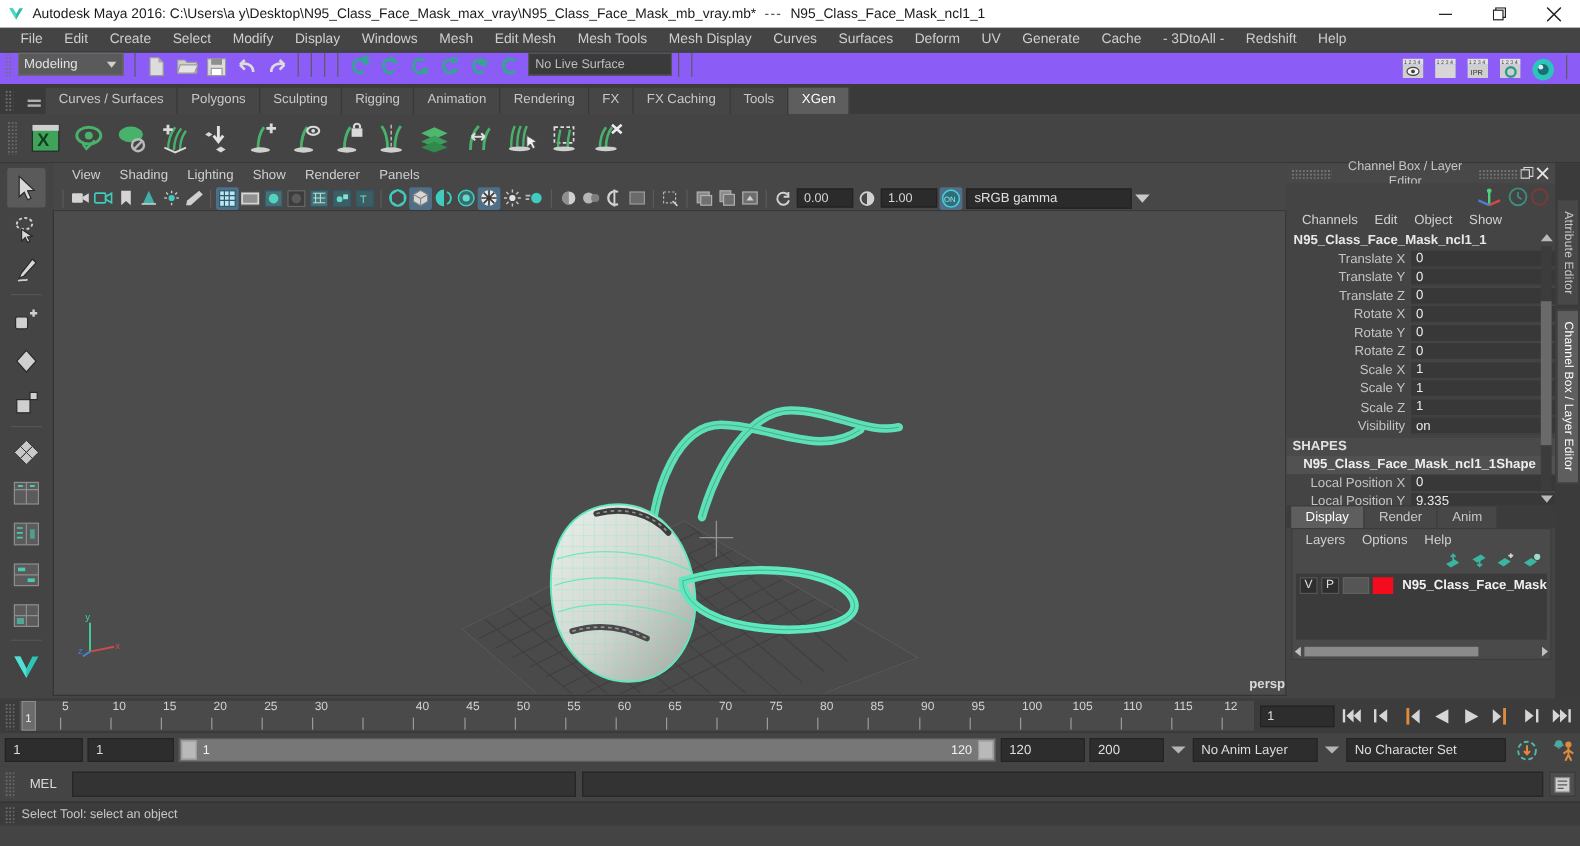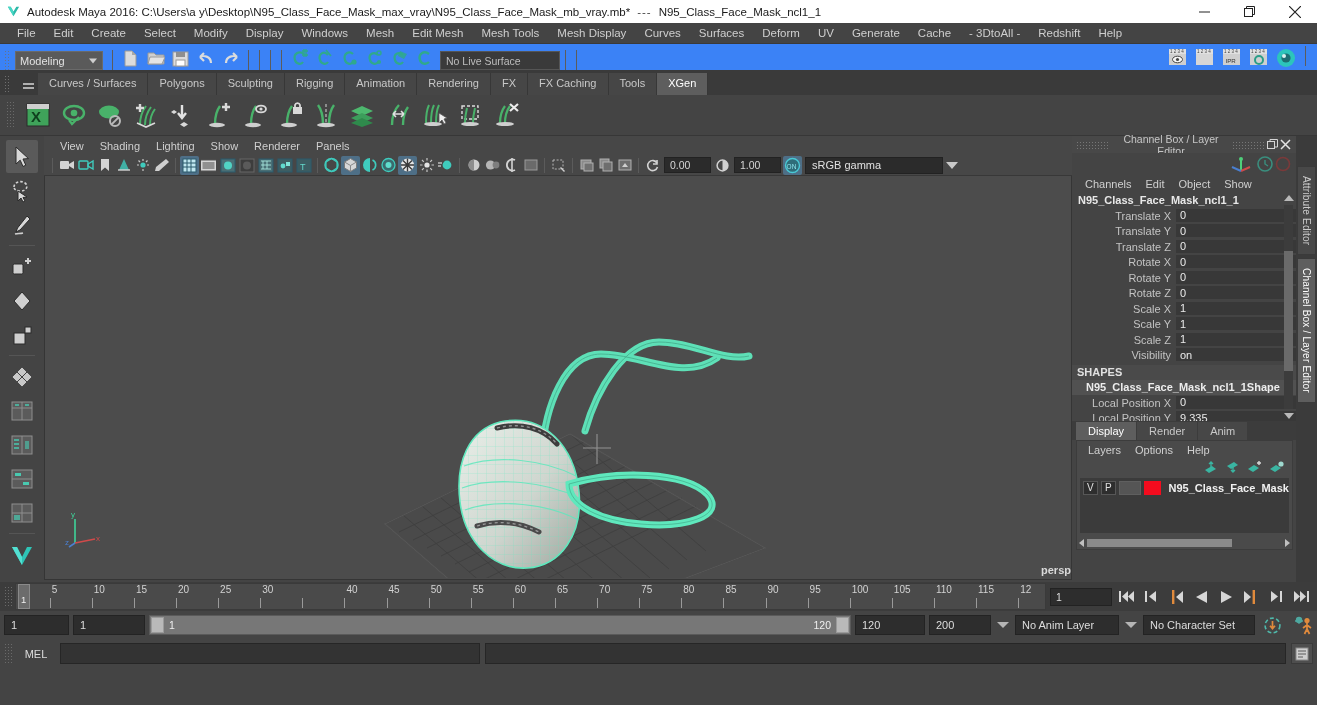--- a/index.html
+++ b/index.html
@@ -29,21 +29,21 @@
   .menubar {
     height: 21px; background: #444444; display: flex; align-items: center;
     padding-left: 8px; border-bottom: 1px solid #3a3a3a;
   }
   .menu-item {
     font-size: 11.5px; color: #cfcfcf; padding: 2px 9px; white-space: nowrap; line-height: 15px;
   }
 
   
   .statusline {
-    height: 27px; background: #3b82f6; display: flex; align-items: flex-end;
+    height: 27px; background: #8b5cf6; display: flex; align-items: flex-start;
     padding-left: 4px; gap: 0; border-bottom: 1px solid #3a3a3a; position: relative;
   }
   .grip {
     width: 7px; height: 20px; margin-right: 4px; flex: 0 0 auto;
     background-image: radial-gradient(#6f6f6f 40%, transparent 41%);
     background-size: 3px 3px; opacity: .8;
   }
   .mode-select {
     width: 88px; height: 19px; background: #5a5a5a; border: 1px solid #6a6a6a;
     display: flex; align-items: center; padding: 0 4px; margin-right: 4px;
@@ -1201,21 +1201,21 @@
       <div class="rs-handle"></div>
       <span class="rs-lbl-l">1</span>
       <span class="rs-lbl-r">120</span>
       <div class="rs-handle"></div>
     </div>
     <div class="rg-field" style="width:70px;">120</div>
     <div class="rg-field" style="width:62px;">200</div>
     <div class="downarr"></div>
     <div class="selbox" style="width:104px;">No Anim Layer</div>
     <div class="downarr"></div>
-    <div class="selbox" style="width:112px;">No Character Set</div>
+    <div class="selbox" style="width:133px;">No Character Set</div>
     <div style="width:26px;display:flex;align-items:center;justify-content:center;">
       <svg width="19" height="19" viewBox="0 0 19 19">
         <circle cx="9.5" cy="9.5" r="7.4" fill="none" stroke="#4fb9ab" stroke-width="1.6" stroke-dasharray="4 2.4"></circle>
         <path d="M9.5 5 V12 M7 9.8 L9.5 12.6 L12 9.8" stroke="#e08a3c" stroke-width="1.7" fill="none"></path>
       </svg>
     </div>
     <div style="width:28px;display:flex;align-items:center;justify-content:center;">
       <svg width="20" height="20" viewBox="0 0 20 20">
         <circle cx="6" cy="5" r="3.2" fill="#4ea8a0"></circle>
         <path d="M2 6 H10 M6 8.2 V9" stroke="#4ea8a0" stroke-width="1.3"></path>
@@ -1231,14 +1231,18 @@
     <div class="mel-input"></div>
     <div class="mel-output"></div>
     <div class="mel-btn">
       <svg width="14" height="14" viewBox="0 0 14 14">
         <rect x="1" y="1" width="12" height="12" fill="#cfcfcf" stroke="#8a8a8a"></rect>
         <path d="M3 4 H11 M3 7 H11 M3 10 H8" stroke="#5a5a5a" stroke-width="1"></path>
       </svg>
     </div>
   </div>
 
+  <div class="statusbar">
+    <div class="sb-grip"></div>
+    <span class="sb-text">Select Tool: select an object</span>
+  </div>
 
 </div>
 
 </body></html>

